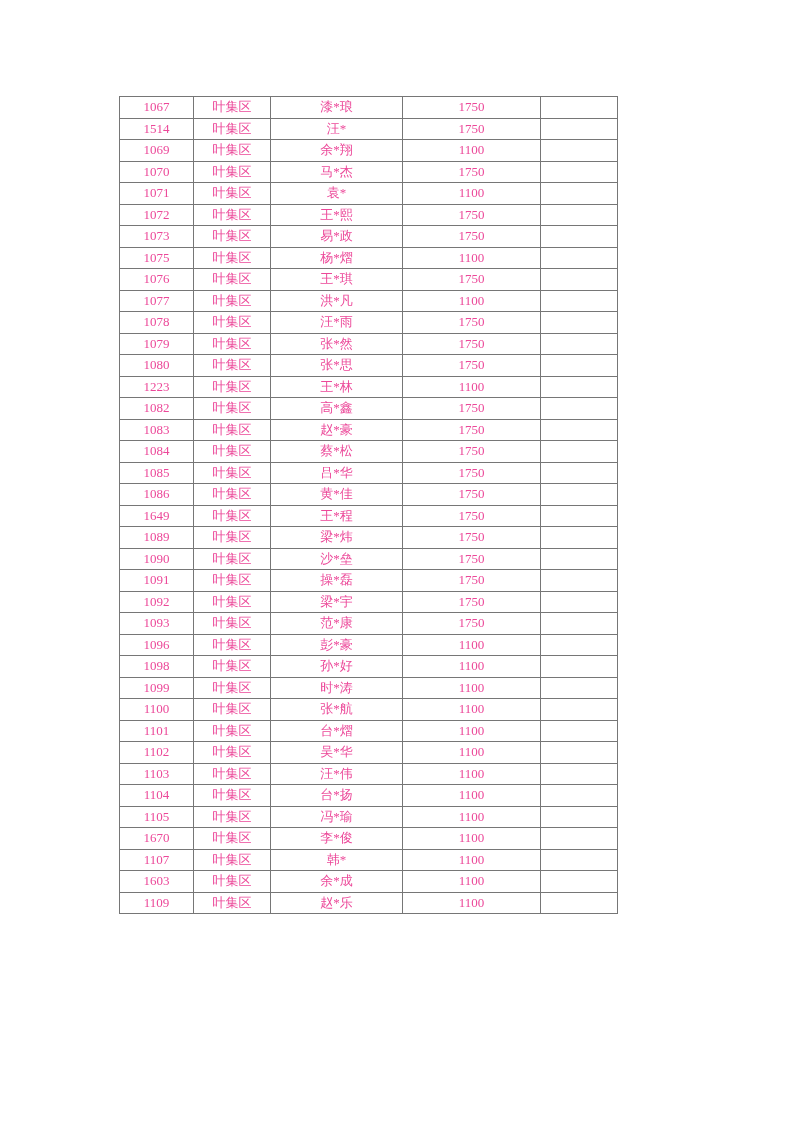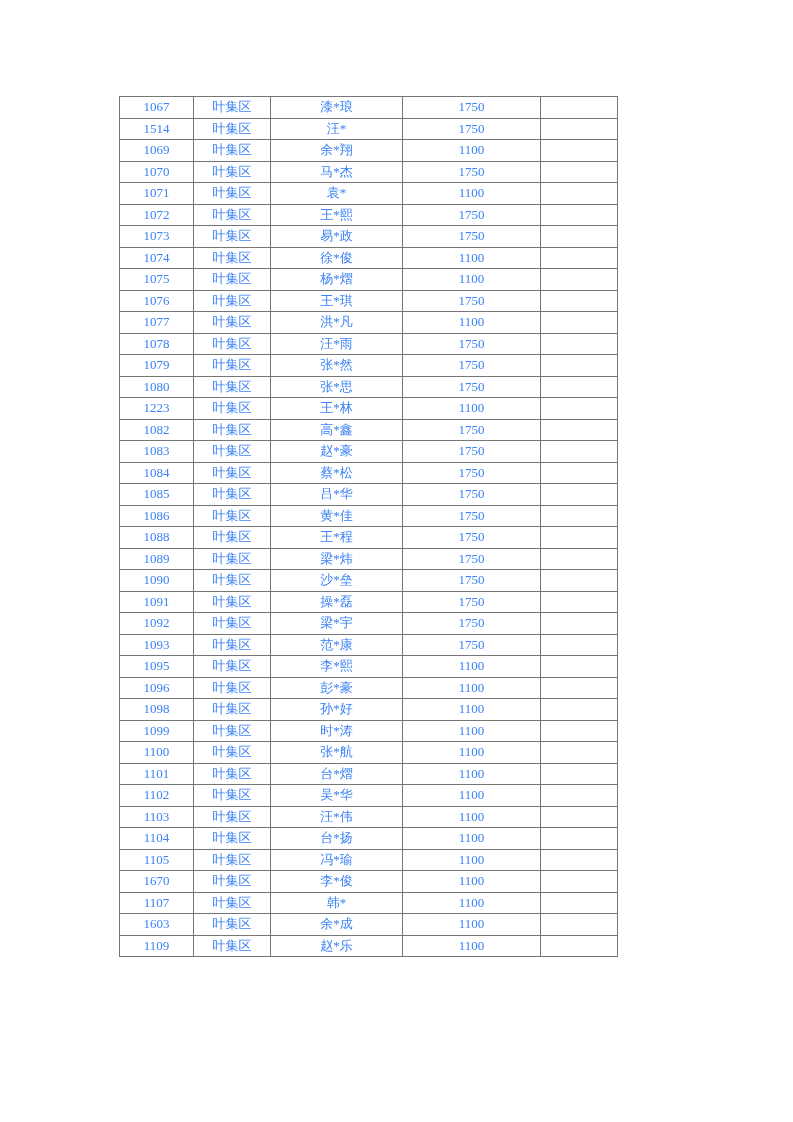--- a/index.html
+++ b/index.html
@@ -37,21 +37,21 @@
   col.c-seq     { width: 74px;  }
   col.c-district{ width: 77px;  }
   col.c-name    { width: 132px; }
   col.c-amount  { width: 138px; }
   col.c-remark  { width: 77px;  }
 </style>
 </head>
 <body>
 
 <div class="page" style="background: rgb(255, 255, 255);">
-  <table class="roster-table" style="--grid: #767676; color: #3b82f6;">
+  <table class="roster-table" style="--grid: #767676; color: #ec4899;">
     <colgroup>
       <col class="c-seq">
       <col class="c-district">
       <col class="c-name">
       <col class="c-amount">
       <col class="c-remark">
     </colgroup>
     <tbody>
         <tr>
           <td>1067</td>
@@ -96,27 +96,20 @@
           <td></td>
         </tr>
         <tr>
           <td>1073</td>
           <td>叶集区</td>
           <td>易*政</td>
           <td>1750</td>
           <td></td>
         </tr>
         <tr>
-          <td>1074</td>
-          <td>叶集区</td>
-          <td>徐*俊</td>
-          <td>1100</td>
-          <td></td>
-        </tr>
-        <tr>
           <td>1075</td>
           <td>叶集区</td>
           <td>杨*熠</td>
           <td>1100</td>
           <td></td>
         </tr>
         <tr>
           <td>1076</td>
           <td>叶集区</td>
           <td>王*琪</td>
@@ -187,21 +180,21 @@
           <td></td>
         </tr>
         <tr>
           <td>1086</td>
           <td>叶集区</td>
           <td>黄*佳</td>
           <td>1750</td>
           <td></td>
         </tr>
         <tr>
-          <td>1088</td>
+          <td>1649</td>
           <td>叶集区</td>
           <td>王*程</td>
           <td>1750</td>
           <td></td>
         </tr>
         <tr>
           <td>1089</td>
           <td>叶集区</td>
           <td>梁*炜</td>
           <td>1750</td>
@@ -226,27 +219,20 @@
           <td>叶集区</td>
           <td>梁*宇</td>
           <td>1750</td>
           <td></td>
         </tr>
         <tr>
           <td>1093</td>
           <td>叶集区</td>
           <td>范*康</td>
           <td>1750</td>
-          <td></td>
-        </tr>
-        <tr>
-          <td>1095</td>
-          <td>叶集区</td>
-          <td>李*熙</td>
-          <td>1100</td>
           <td></td>
         </tr>
         <tr>
           <td>1096</td>
           <td>叶集区</td>
           <td>彭*豪</td>
           <td>1100</td>
           <td></td>
         </tr>
         <tr>

